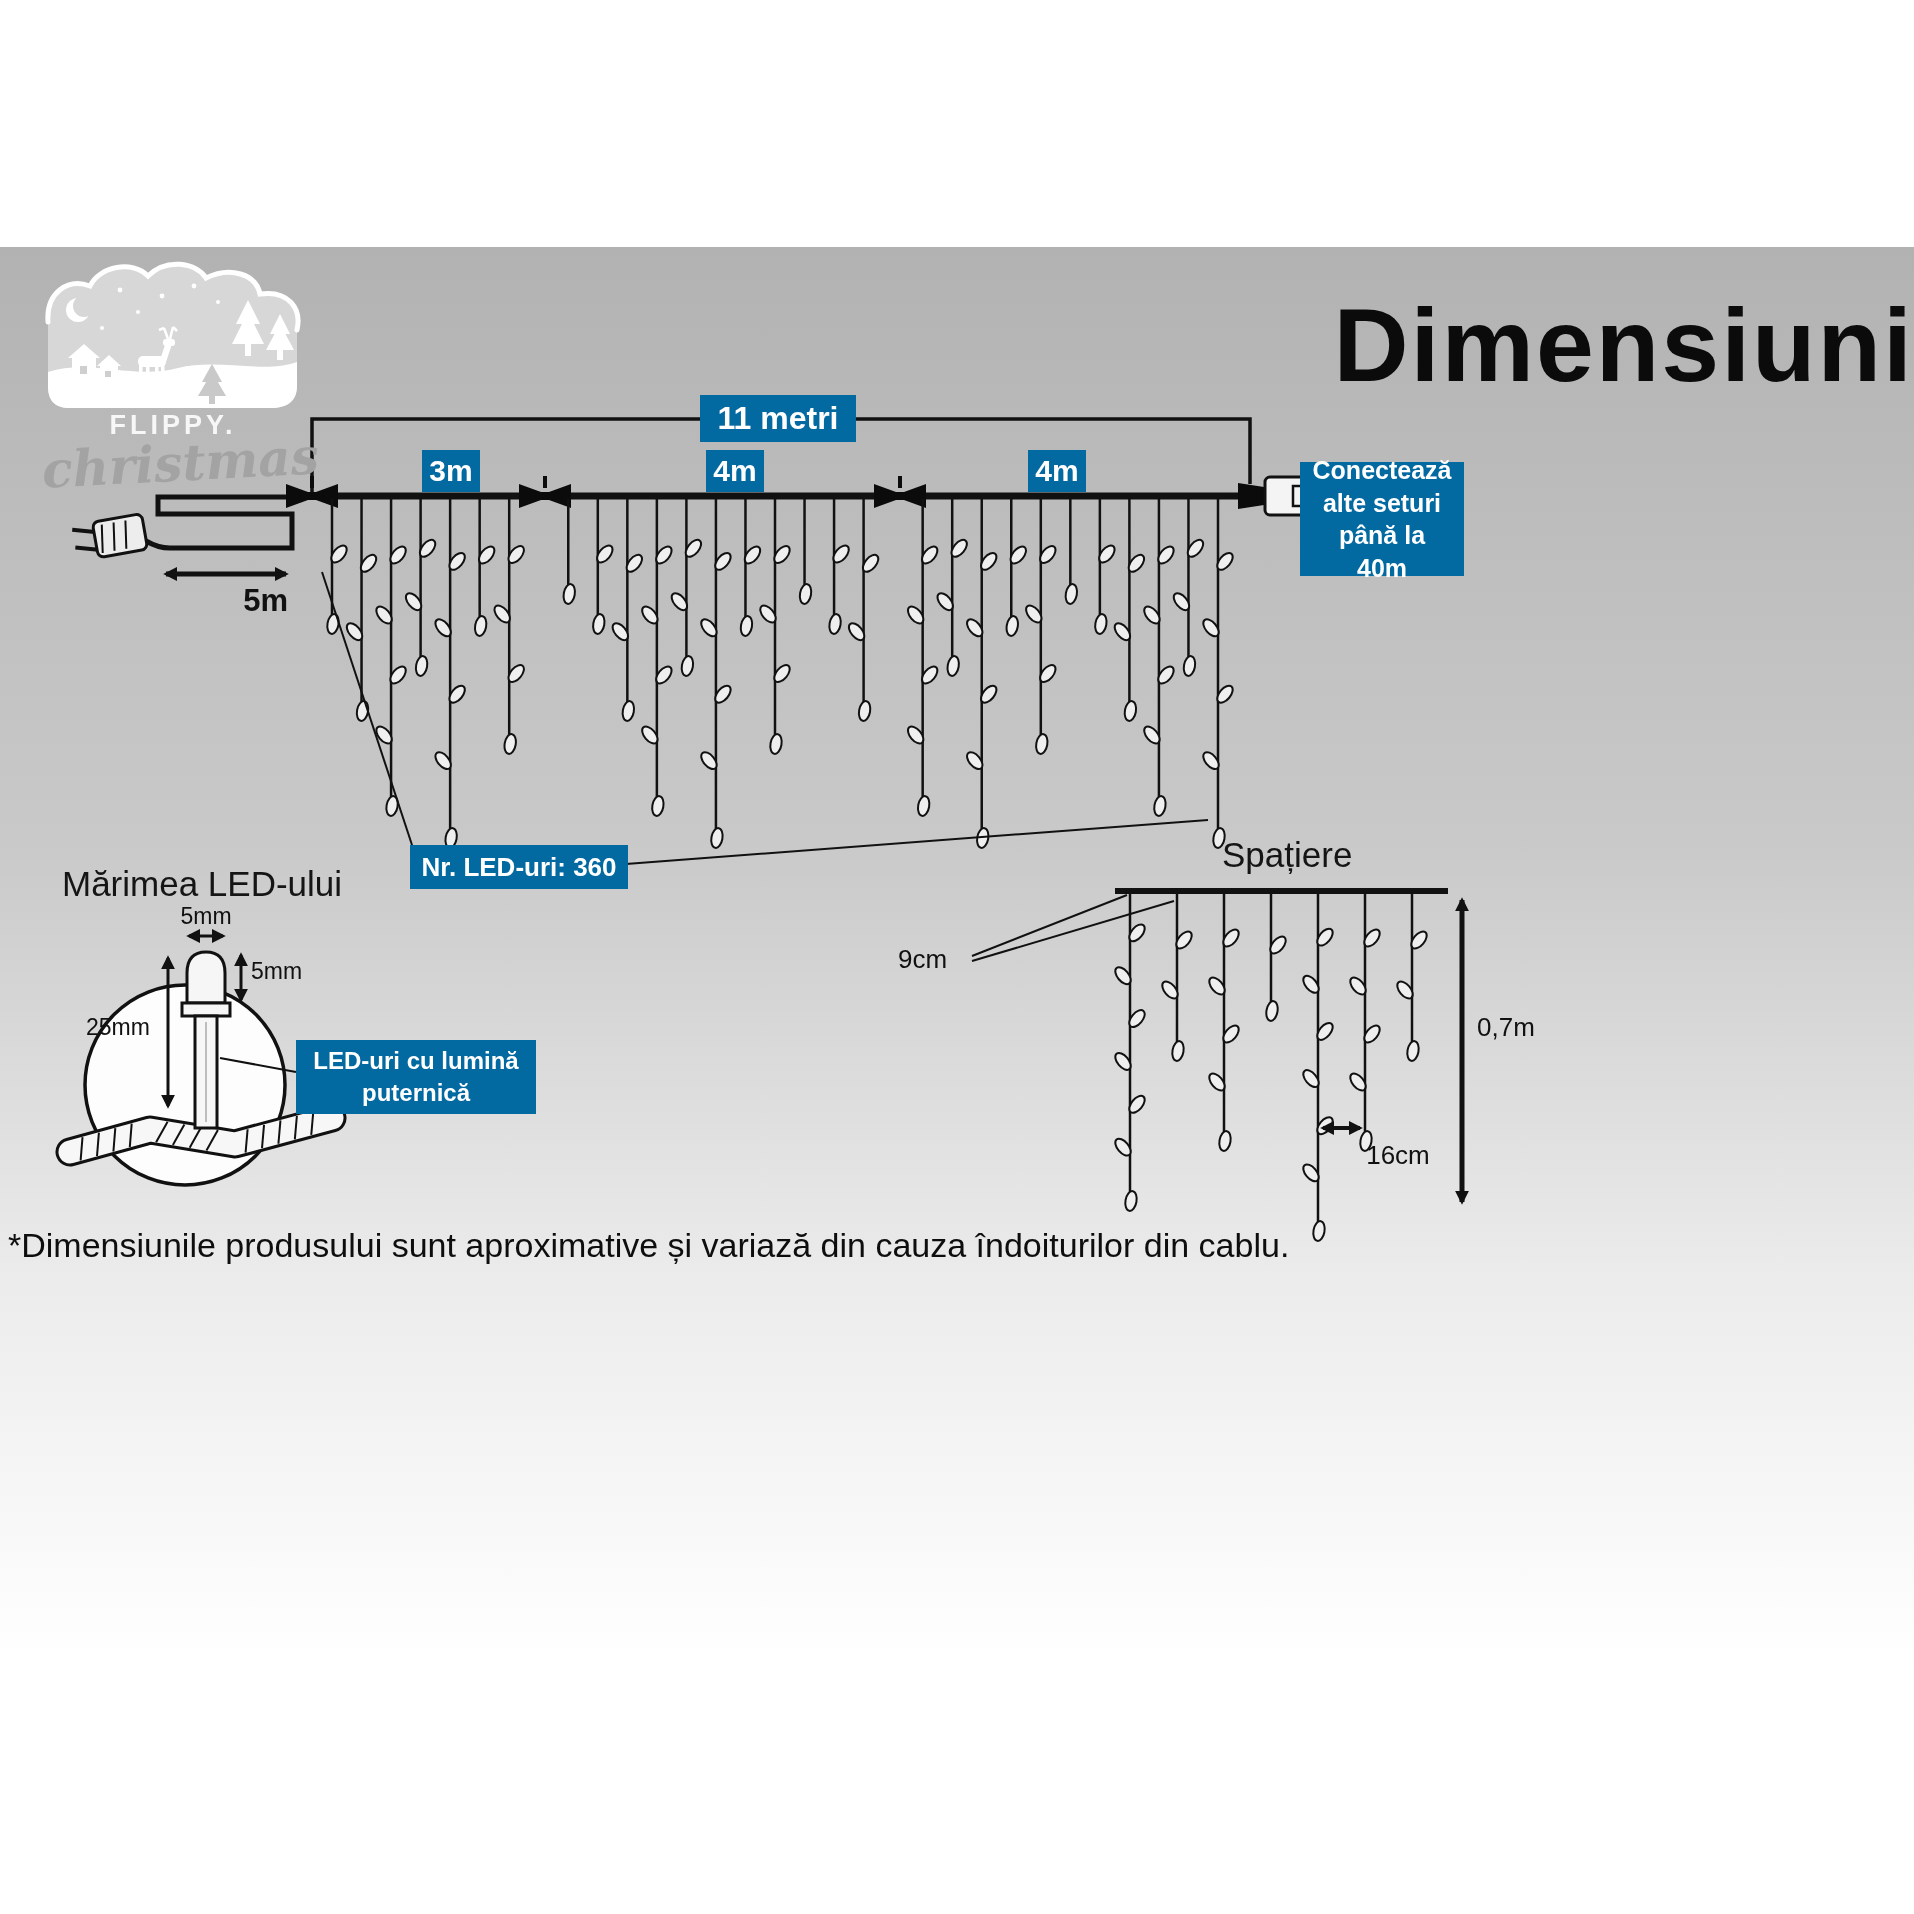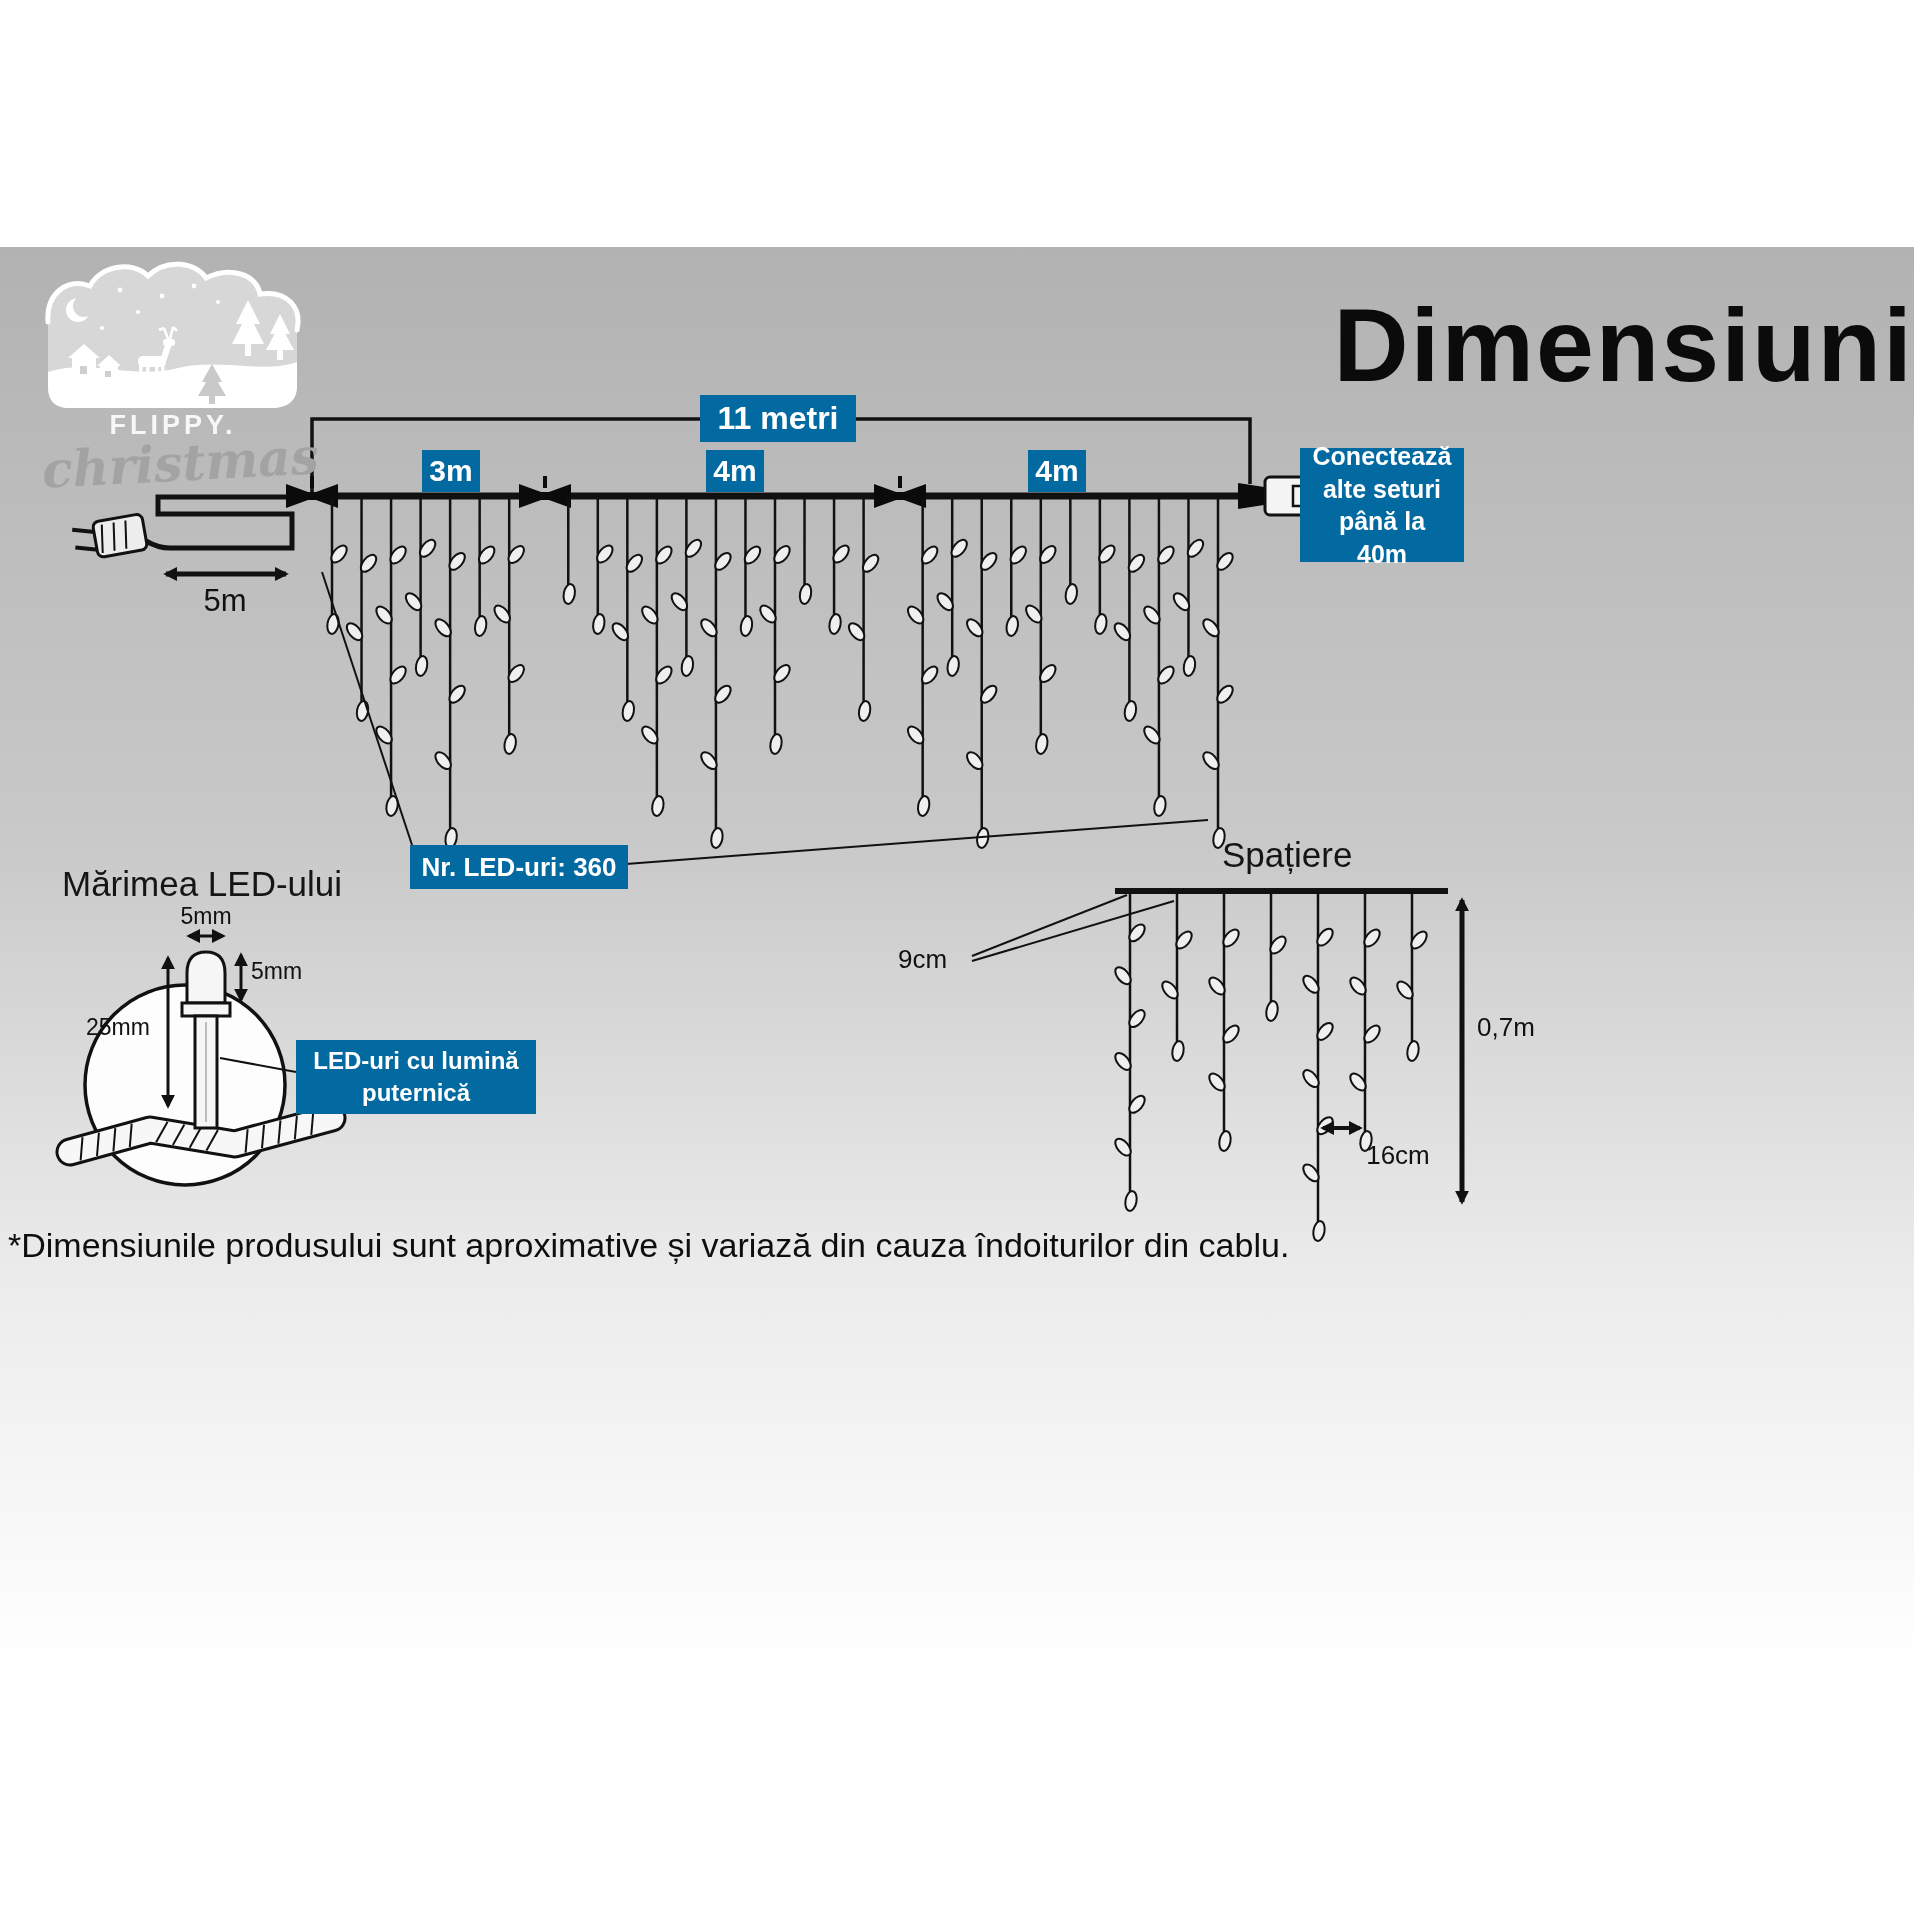--- a/index.html
+++ b/index.html
@@ -15,24 +15,24 @@
   .title{position:absolute;left:0;top:286px;width:1914px;text-align:right;
          font-size:104px;font-weight:700;letter-spacing:2px;color:#0b0b0b}
   .logo-brand{position:absolute;left:42px;top:410px;width:262px;text-align:center;
               font-size:27px;font-weight:700;letter-spacing:4px;color:#f7f7f7}
   .logo-script{position:absolute;left:42px;top:434px;width:262px;text-align:center;
                font-size:50px;font-style:italic;font-weight:600;color:#a3a3a3;
                font-family:"DejaVu Serif",serif;transform:rotate(-3deg)}
   .box-total{left:700px;top:395px;width:156px;height:47px;font-size:32px}
   .seg{width:58px;height:42px;top:450px;font-size:30px}
   .seg1{left:422px}.seg2{left:706px}.seg3{left:1028px}
-  .box-connect{left:1300px;top:448px;width:164px;height:114px;font-size:25px;line-height:1.3;padding:0 16px}
+  .box-connect{left:1300px;top:462px;width:164px;height:114px;font-size:25px;line-height:1.3;padding:0 16px}
   .box-ledcount{left:410px;top:845px;width:218px;height:44px;font-size:26px}
   .box-lednote{left:296px;top:1040px;width:240px;height:74px;font-size:24px;line-height:1.35;padding:0 4px}
-  .lead-label{left:162px;top:583px;width:126px;text-align:center;font-size:31px;font-weight:400}
+  .lead-label{left:162px;top:583px;width:126px;text-align:right;font-size:31px;font-weight:700}
   .section-title{font-size:35px;color:#151515}
   .t-ledsize{left:62px;top:864px}
   .t-spacing{left:1222px;top:835px}
   .m-9cm{left:898px;top:944px;font-size:26px}
   .m-16cm{left:1352px;top:1140px;width:92px;text-align:center;font-size:26px}
   .m-07m{left:1477px;top:1012px;font-size:26px}
   .m-5mm-w{left:162px;top:903px;width:88px;text-align:center;font-size:23px}
   .m-5mm-h{left:251px;top:958px;font-size:23px}
   .m-25mm{left:86px;top:1014px;font-size:23px}
   .footnote{left:8px;top:1226px;width:1914px;text-align:left;font-size:34px;color:#0e0e0e}

